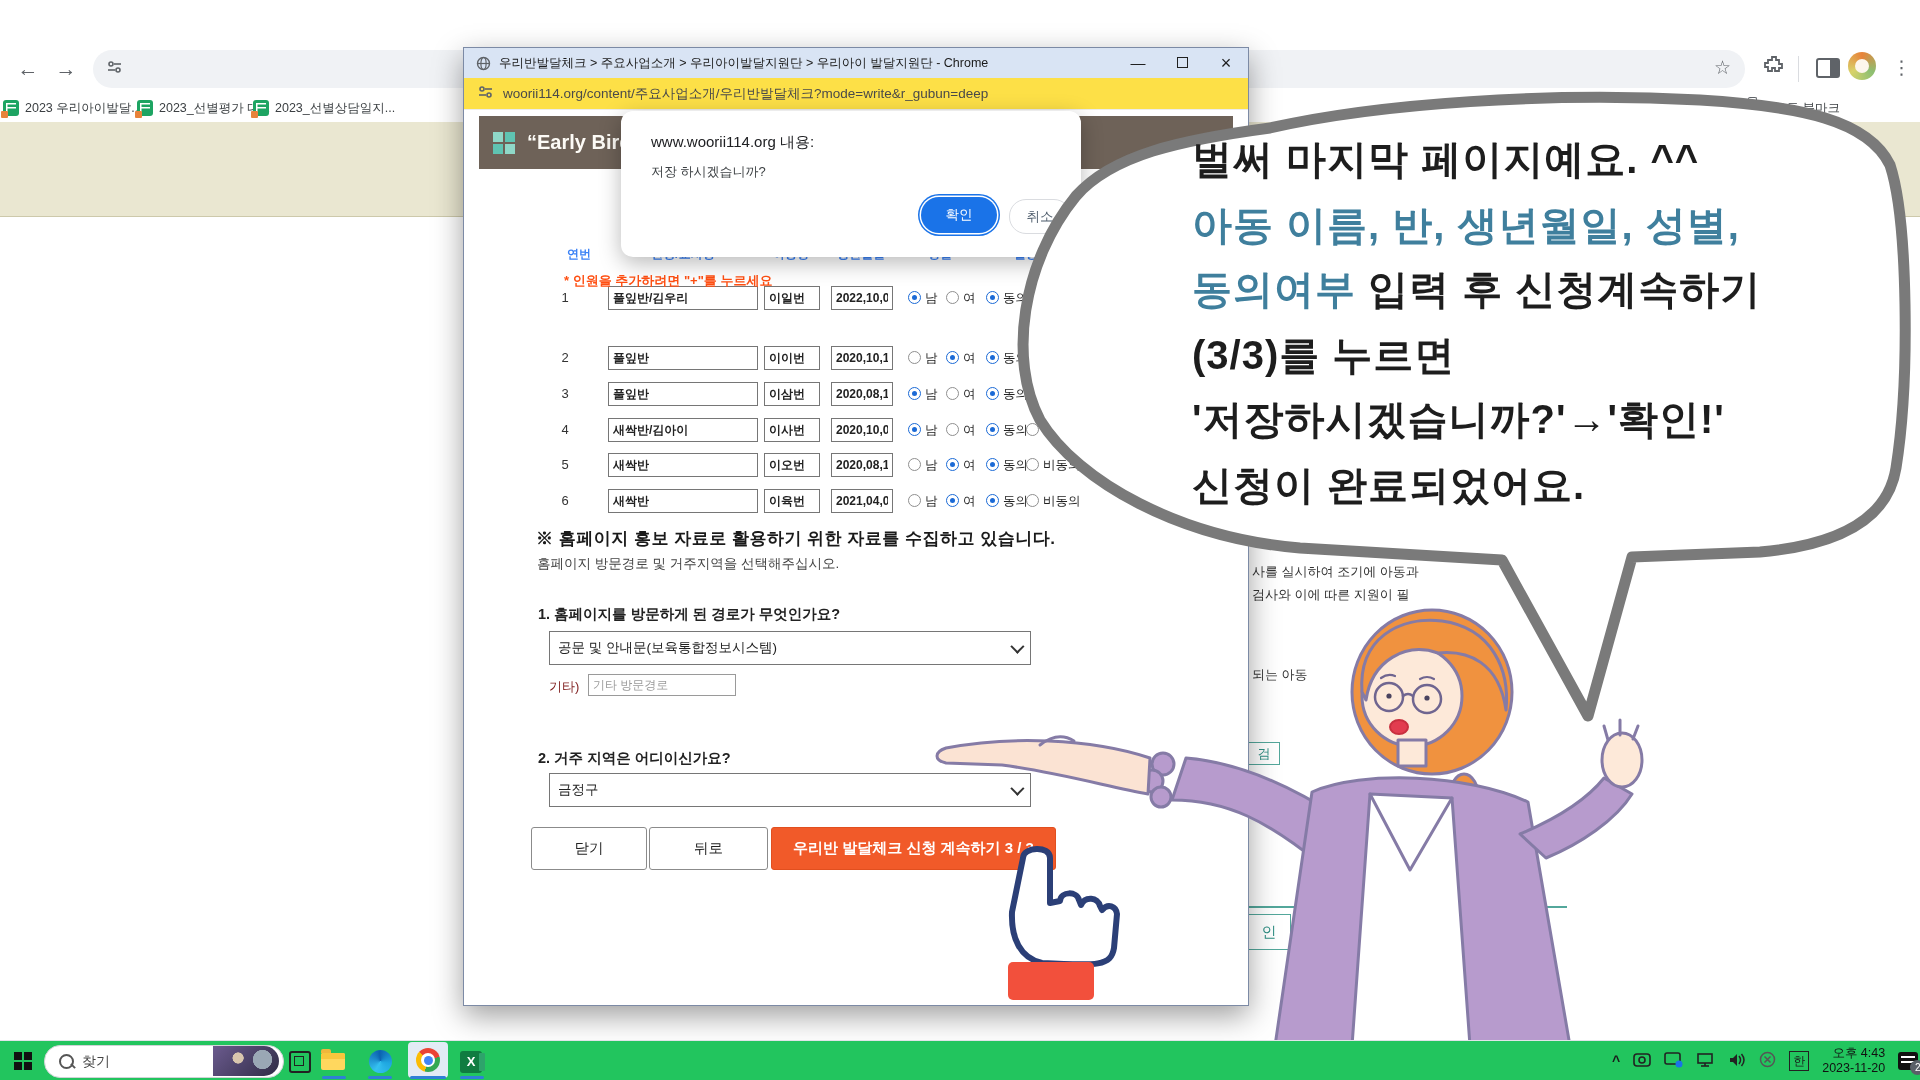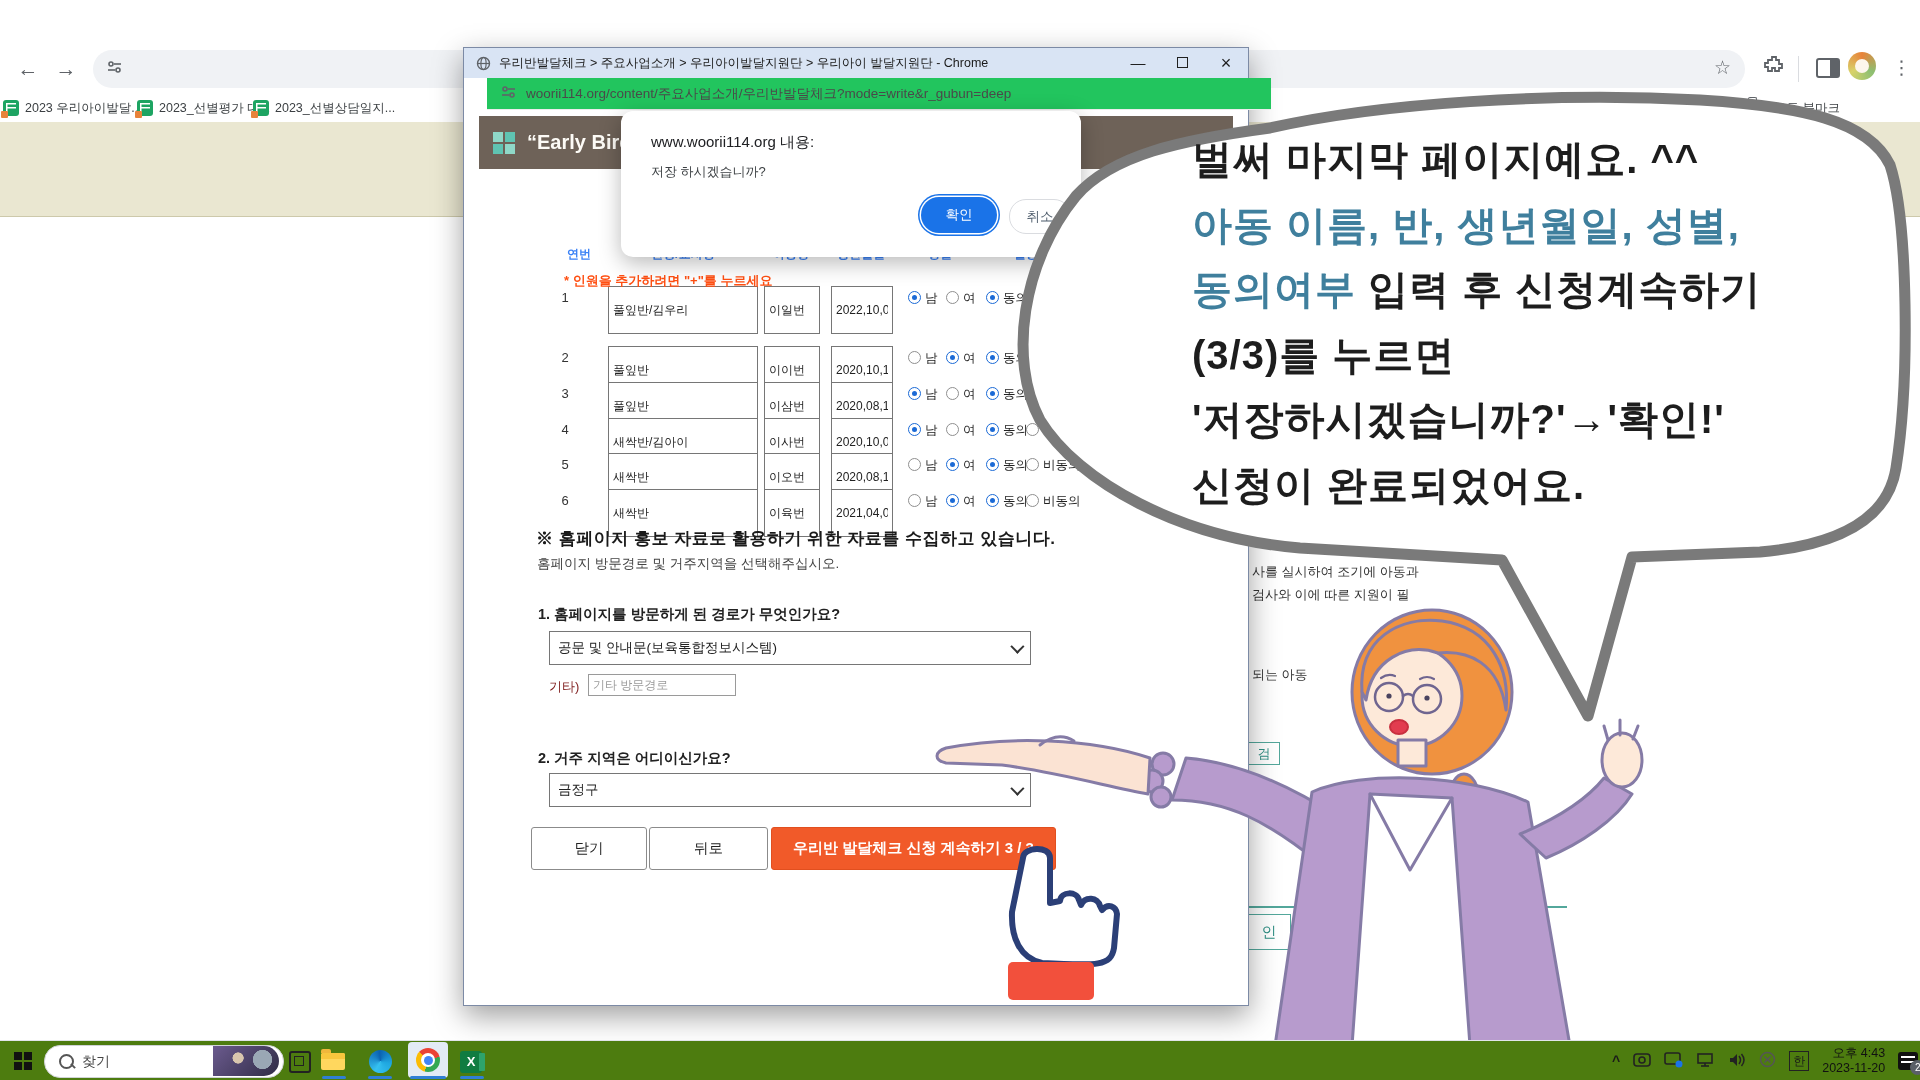--- a/index.html
+++ b/index.html
@@ -41,22 +41,22 @@
             font-size:13px;display:flex;align-items:center;justify-content:center;z-index:1;}
   .frag-line{position:absolute;height:2px;background:#53a79b;z-index:1;}
 
   
   .popup{position:absolute;left:463px;top:47px;width:784px;height:957px;background:#fff;
          border:1px solid #7c8aa5;box-shadow:0 10px 28px rgba(0,0,0,.38);z-index:2;}
   .pop-title{position:absolute;left:0;top:0;width:100%;height:30px;background:#d9e4f4;
              display:flex;align-items:center;font-size:12.5px;color:#1b1b1b;}
   .winbtn{position:absolute;top:0;width:44px;height:30px;text-align:center;line-height:30px;color:#202020;font-size:15px;}
   .maxbox{display:inline-block;width:9px;height:9px;border:1.2px solid #202020;}
-  .pop-url{position:absolute;left:0;top:30px;width:100%;height:31px;background:#22c55e;border-bottom:1px solid #ececec;
-           display:flex;align-items:center;font-size:13.5px;color:#4a4a4a;margin-left:23px;}
+  .pop-url{position:absolute;left:0;top:30px;width:100%;height:31px;background:#fde047;border-bottom:1px solid #ececec;
+           display:flex;align-items:center;font-size:13.5px;color:#4a4a4a;}
   .tune{display:inline-block;margin:0 10px 0 14px;}
   .eb-bar{position:absolute;left:15px;top:68px;width:754px;height:53px;background:#6e6258;display:flex;align-items:center;}
   .eb-grid{width:22px;height:22px;margin-left:14px;display:grid;grid-template-columns:10px 10px;grid-template-rows:10px 10px;gap:2px;}
   .eb-grid span:nth-child(1),.eb-grid span:nth-child(4){background:#8fd8c8;}
   .eb-grid span:nth-child(2),.eb-grid span:nth-child(3){background:#5fc4b2;}
   .eb-title{color:#fdfbf6;font-size:20px;font-weight:bold;margin-left:12px;white-space:nowrap;}
 
   
   .alert{position:absolute;left:157px;top:63px;width:460px;height:146px;background:#fff;border-radius:12px;
          box-shadow:0 6px 22px rgba(0,0,0,.28);z-index:5;}
@@ -66,21 +66,21 @@
           color:#fff;font-size:13.5px;display:flex;align-items:center;justify-content:center;
           box-shadow:0 0 0 1.5px #fff,0 0 0 3px #1a73e8;}
   .btn-cancel{position:absolute;left:388px;top:88px;width:60px;height:33px;border-radius:17px;background:#fff;
           border:1px solid #dadce0;color:#52606f;font-size:13.5px;display:flex;align-items:center;justify-content:center;}
 
   
   .th{position:absolute;top:198px;font-size:12px;font-weight:bold;color:#3b82f6;text-align:center;}
   .trow{position:absolute;left:0;width:720px;height:30px;}
   .tnum{position:absolute;left:86px;width:30px;text-align:center;font-size:13px;color:#333;top:6px;}
   .tin{position:absolute;height:22px;border:1px solid #767676;font-size:12px;color:#222;
-       font-family:"Liberation Sans",sans-serif;padding:12px 4px;top:2px;}
+       font-family:"Liberation Sans",sans-serif;padding:0 4px;top:2px;font-weight:bold;}
   .rad{position:absolute;top:7px;width:13px;height:13px;border-radius:50%;border:1.5px solid #8f8f8f;background:#fff;box-sizing:border-box;}
   .rad.on{border:1.5px solid #1b6ad6;}
   .rad.on::after{content:"";position:absolute;left:2.5px;top:2.5px;width:5px;height:5px;border-radius:50%;background:#1b6ad6;}
   .rlab{position:absolute;top:6px;font-size:12.5px;color:#222;}
   .addnote{position:absolute;left:100px;top:224px;font-size:13px;font-weight:bold;color:#ff4f12;}
 
   
   .notice-t{position:absolute;left:72px;top:479px;font-size:17px;font-weight:bold;color:#1a1a1a;letter-spacing:.5px;}
   .notice-s{position:absolute;left:73px;top:507px;font-size:13.5px;color:#444;}
   .q{position:absolute;left:74px;font-size:14.5px;font-weight:bold;color:#222;}
@@ -98,21 +98,21 @@
 
   
   .bub-line{position:absolute;font-size:40px;font-weight:800;letter-spacing:1px;white-space:nowrap;z-index:5;}
 
   
   #character{position:absolute;left:0;top:0;z-index:3;}
   #bubble-svg{position:absolute;left:0;top:0;z-index:4;}
   #hand-cursor{position:absolute;left:0;top:0;z-index:6;}
 
   
-  .taskbar{position:absolute;left:0;top:1040px;width:1920px;height:40px;background:#4d7c0f;
+  .taskbar{position:absolute;left:0;top:1040px;width:1920px;height:40px;background:#22c55e;
            border-top:1px solid #e1e4e8;z-index:9;}
   .win-logo{position:absolute;left:14px;top:11px;width:18px;height:18px;display:grid;
             grid-template-columns:8px 8px;grid-template-rows:8px 8px;gap:2px;}
   .win-logo span{background:#111;}
   .searchbox{position:absolute;left:44px;top:4px;width:238px;height:31px;background:#fff;border:1px solid #d0d3d6;
              border-radius:16px;display:flex;align-items:center;font-size:14px;color:#444;}
   .mag{width:11px;height:11px;border:2px solid #555;border-radius:50%;position:relative;margin:0 8px 0 14px;}
   .mag::after{content:"";position:absolute;left:9px;top:9px;width:6px;height:2px;background:#555;transform:rotate(45deg);}
   .search-img{position:absolute;left:213px;top:5px;width:66px;height:30px;border-radius:0 15px 15px 0;
       background:radial-gradient(circle at 75% 45%, #9aa7b5 0 18%, transparent 19%),

